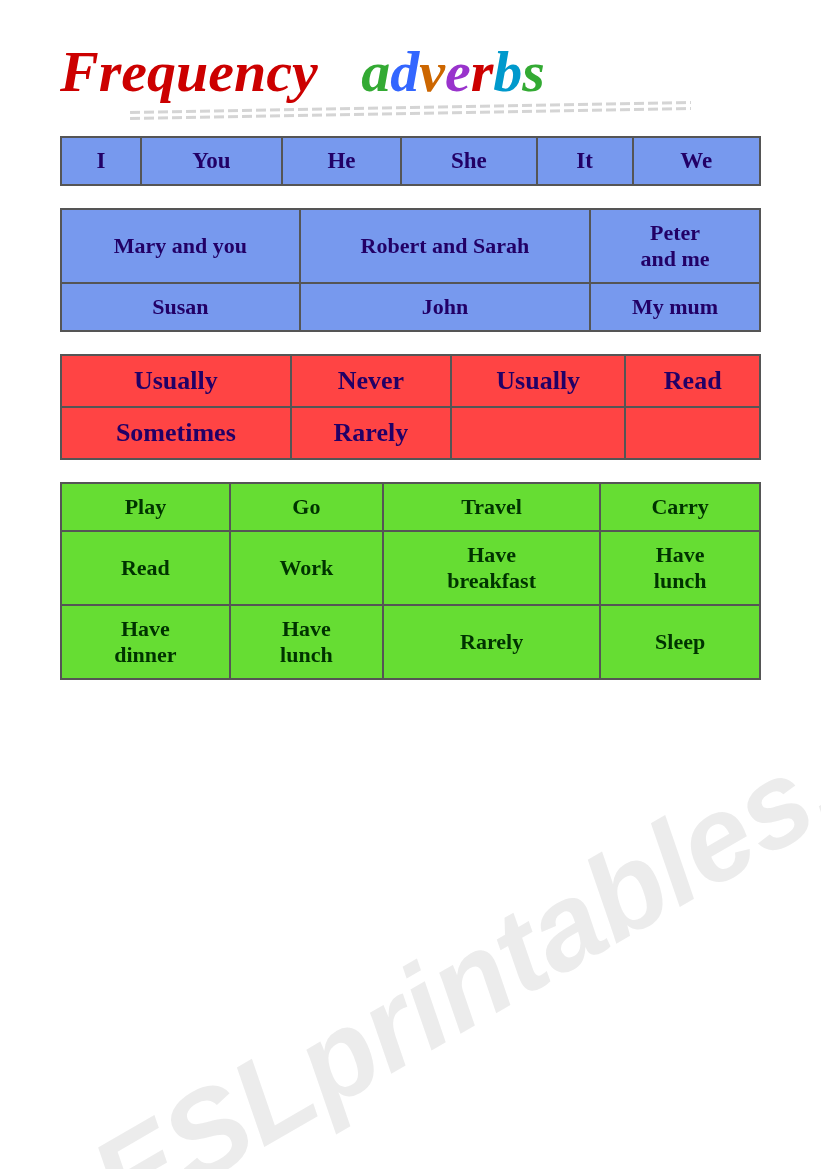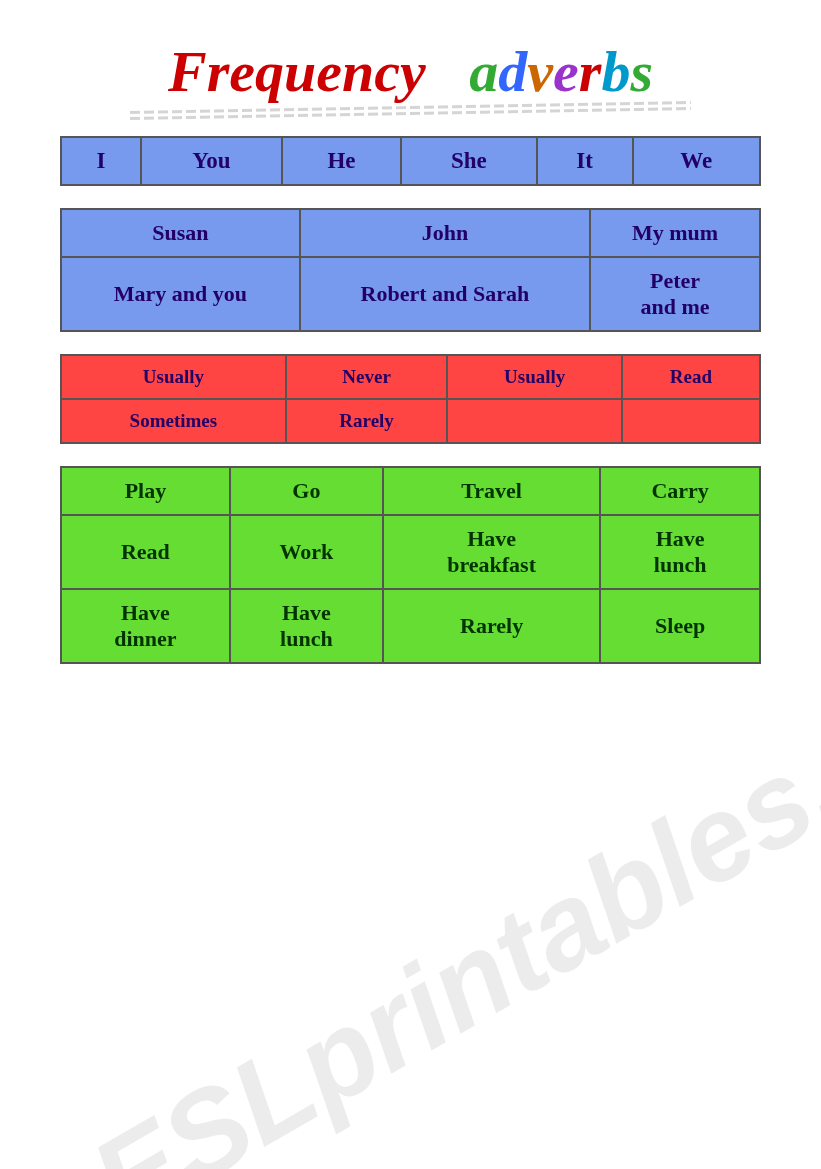--- a/index.html
+++ b/index.html
@@ -8,21 +8,20 @@
       font-family: 'Comic Sans MS', 'Chalkboard SE', cursive;
       width: 821px;
       min-height: 1169px;
       padding: 30px 60px;
       position: relative;
       overflow: hidden;
     }
 
     
     .title-container {
-      text-align: center;
       margin-bottom: 10px;
       margin-top: 10px;
       position: relative;
     }
     .title-text {
       font-size: 58px;
       font-weight: bold;
       font-style: italic;
       line-height: 1.1;
     }
@@ -87,21 +86,21 @@
     .name-table td {
       background-color: #7799ee;
       color: #220066;
       font-size: 22px;
     }
 
     
     .adverb-table td {
       background-color: #ff4444;
       color: #220066;
-      font-size: 19px;
+      font-size: 26px;
     }
 
     
     .verb-table td {
       background-color: #66dd33;
       color: #003300;
       font-size: 22px;
       font-family: Liberation Serif, serif;
     }
 
@@ -145,28 +144,28 @@
         <td>We</td>
       </tr>
     </tbody>
   </table>
 </div>
 
 <div class="section">
   <table class="name-table">
     <tbody>
       <tr>
+        <td>Mary and you</td>
+        <td>Robert and Sarah</td>
+        <td>Peter<br>and me</td>
+      </tr>
+      <tr>
         <td>Susan</td>
         <td>John</td>
         <td>My mum</td>
-      </tr>
-      <tr>
-        <td>Mary and you</td>
-        <td>Robert and Sarah</td>
-        <td>Peter<br>and me</td>
       </tr>
     </tbody>
   </table>
 </div>
 
 <div class="section">
   <table class="adverb-table">
     <tbody>
       <tr>
         <td>Usually</td>

